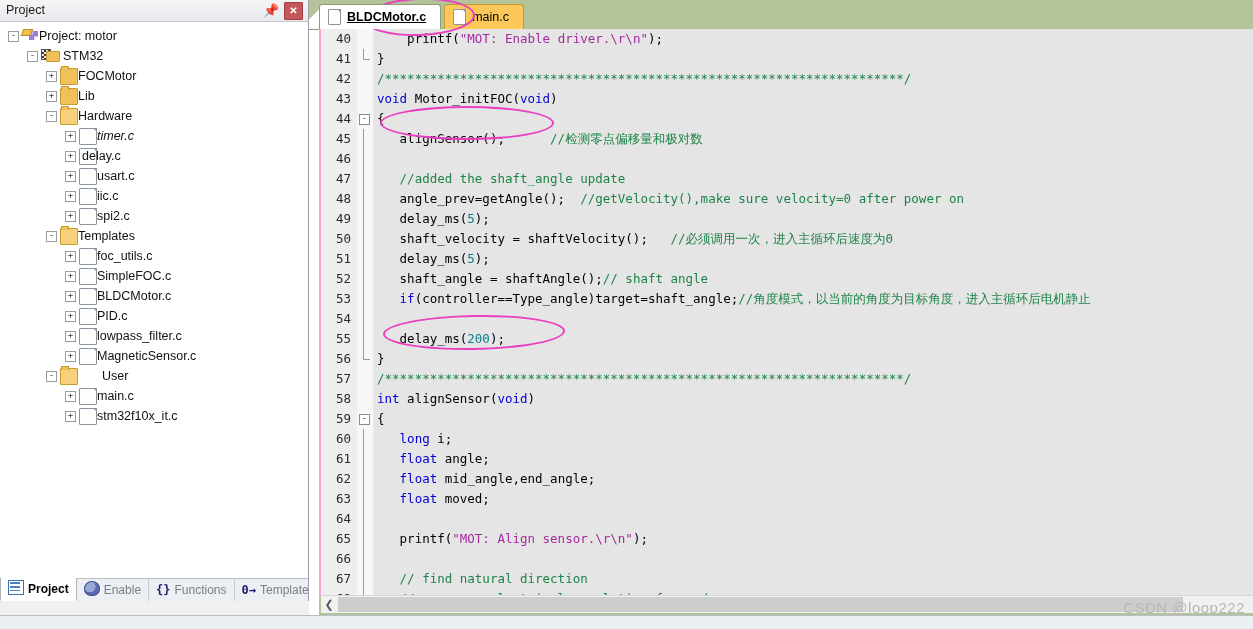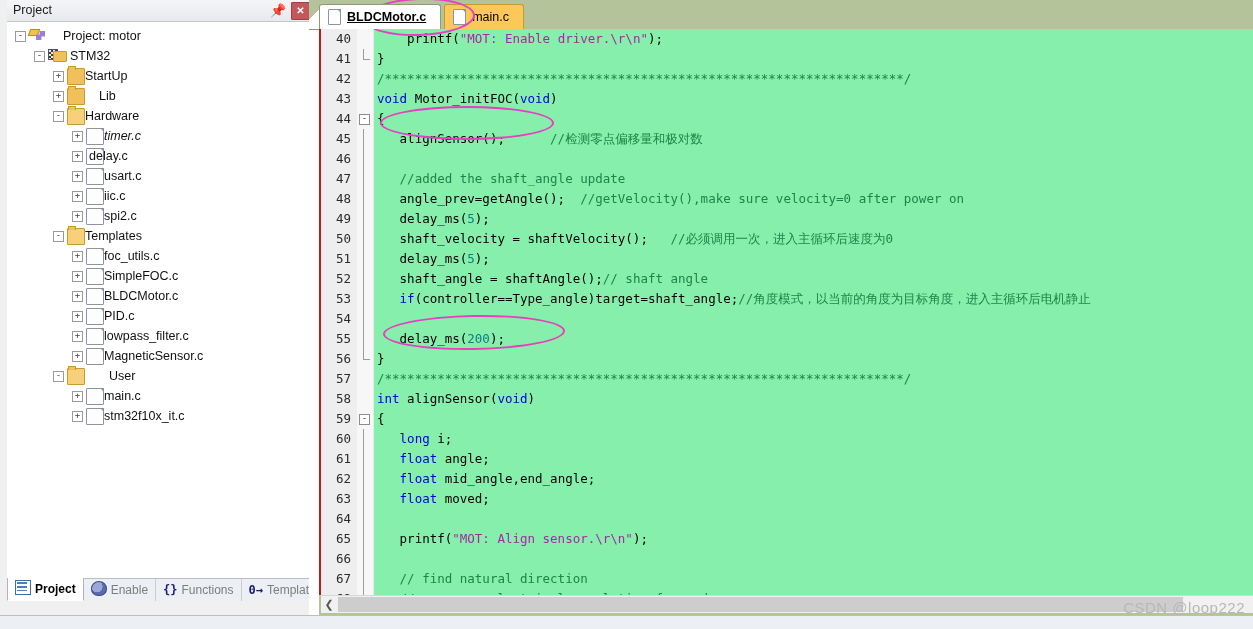--- a/index.html
+++ b/index.html
@@ -10,21 +10,20 @@
     font-size:12px;color:#000;
     -webkit-font-smoothing:none;
   }
   .app{position:relative;width:1253px;height:629px;background:#f0f0f0;}
 
   
   .project-panel{
     position:absolute;left:0;top:0;width:309px;height:601px;
     background:#fcfcfc;border-right:1px solid #9aa3ad;
     box-sizing:border-box;
-    margin-left:7px;
   }
   .panel-titlebar{
     position:relative;height:21px;
     background:linear-gradient(to bottom,#f4f5f7 0%,#e7e9ec 100%);
     border-bottom:1px solid #c3c7cc;
   }
   .panel-title{
     position:absolute;left:6px;top:3px;font-size:12.5px;color:#1a1a1a;
   }
   .panel-btn{
@@ -152,21 +151,21 @@
     border:1px solid #8e9b77;border-bottom:none;
     border-radius:3px 3px 0 0;position:relative;
   }
   .etab.active{background:#ffffff;font-weight:bold;z-index:2;}
   .etab.active .etab-label{text-decoration:underline;}
   .etab.inactive{background:#fcc85a;border-color:#c59a32;margin-left:3px;}
   .etab .filei{position:relative;top:0;}
 
   .code-wrap{
     position:absolute;left:10px;top:29px;right:0;bottom:34px;
-    background:#86efac;border-left:2px solid #b91c1c;
+    background:#e5e5e5;border-left:2px solid #f9a8d4;
     overflow:hidden;
   }
   .gutter{
     position:absolute;left:0;top:0;width:36px;bottom:0;
     background:#eeeeee;
   }
   .foldbar{
     position:absolute;left:36px;top:0;width:16px;bottom:0;
     background:#f7f7f7;
     border-right:1px solid #eaeaea;
@@ -250,36 +249,36 @@
     <div class="panel-titlebar">
       <div class="panel-title">Project</div>
       <div class="panel-btn pin-btn">📌</div>
       <div class="panel-btn close-btn">✕</div>
     </div>
 
     <div class="tree" id="tree">
         <div class="node">
           <span class="expander" style="left: 8px;">-</span>
           <span class="ico proji" style="left: 22px;"></span>
-          <span class="lbl" style="left: 56px;">Project: motor</span>
+          <span class="lbl" style="left: 39px;">Project: motor</span>
         </div>
         <div class="node">
           <span class="expander" style="left: 27px;">-</span>
           <span class="ico targi" style="left: 41px;"></span>
           <span class="lbl" style="left: 63px;">STM32</span>
         </div>
         <div class="node">
           <span class="expander" style="left: 46px;">+</span>
           <span class="ico folder" style="left: 60px;"></span>
-          <span class="lbl" style="left: 78px;">StartUp</span>
+          <span class="lbl" style="left: 78px;">FOCMotor</span>
         </div>
         <div class="node">
           <span class="expander" style="left: 46px;">+</span>
           <span class="ico folder" style="left: 60px;"></span>
-          <span class="lbl" style="left: 92px;">Lib</span>
+          <span class="lbl" style="left: 78px;">Lib</span>
         </div>
         <div class="node">
           <span class="expander" style="left: 46px;">-</span>
           <span class="ico folder open" style="left: 60px;"></span>
           <span class="lbl" style="left: 78px;">Hardware</span>
         </div>
         <div class="node">
           <span class="expander" style="left: 65px;">+</span>
           <span class="ico filei" style="left: 79px;"></span>
           <span class="lbl" style="left: 97px; font-style: italic;">timer.c</span>

